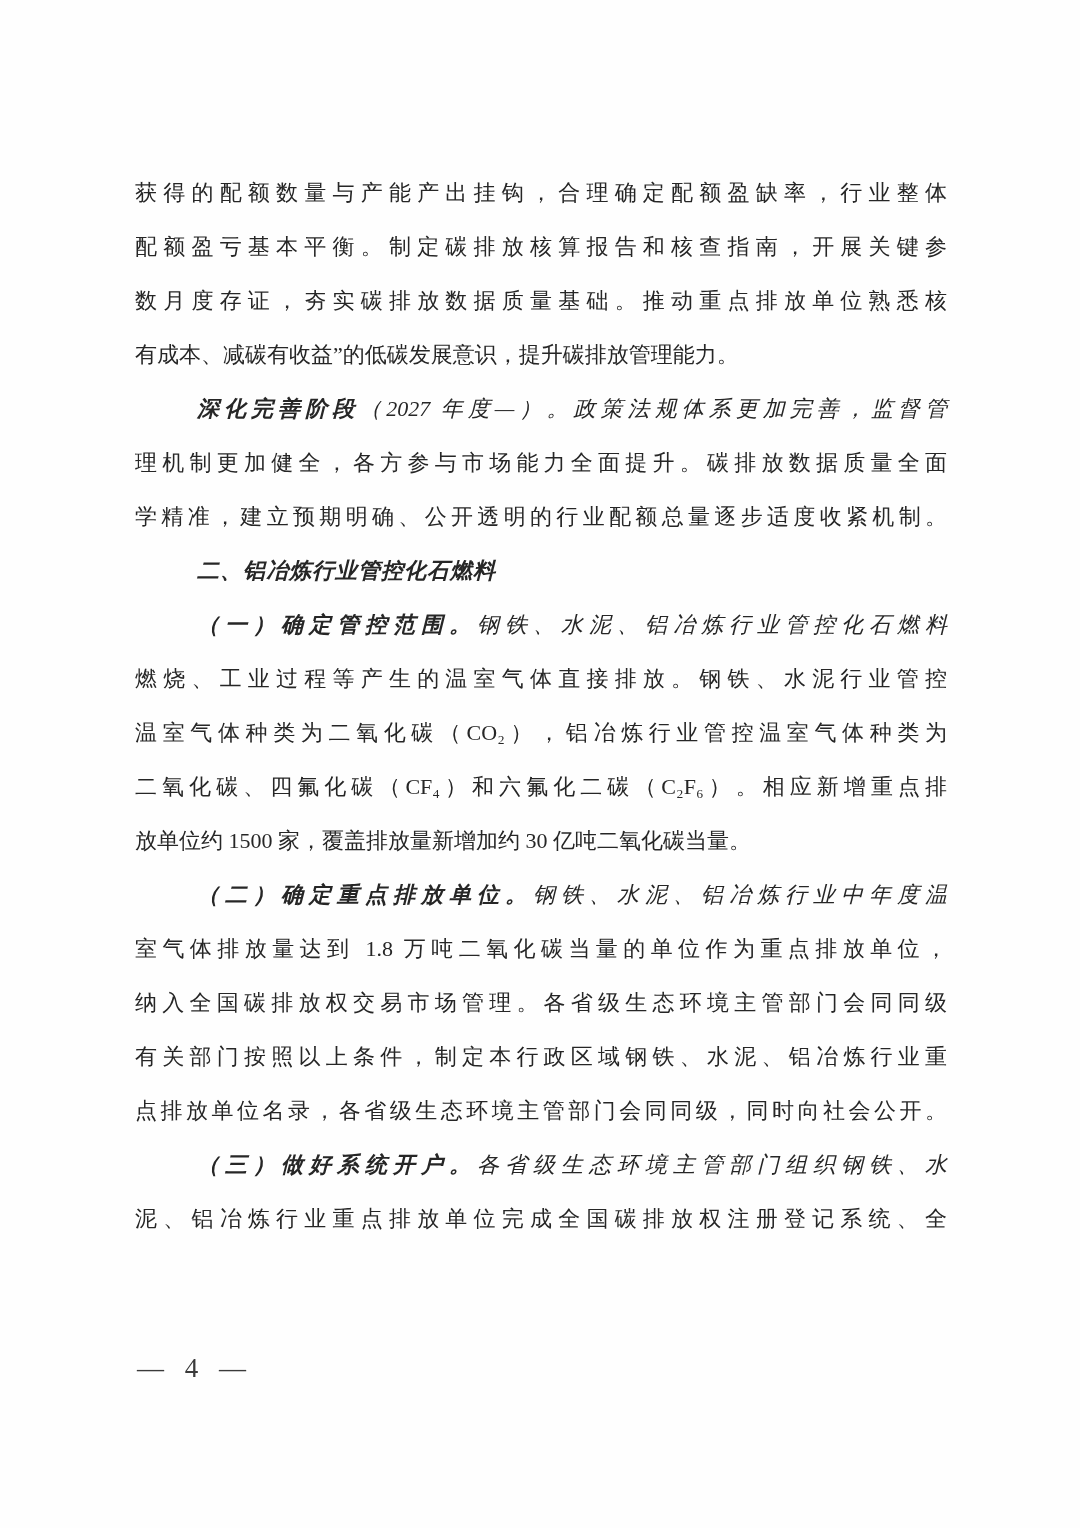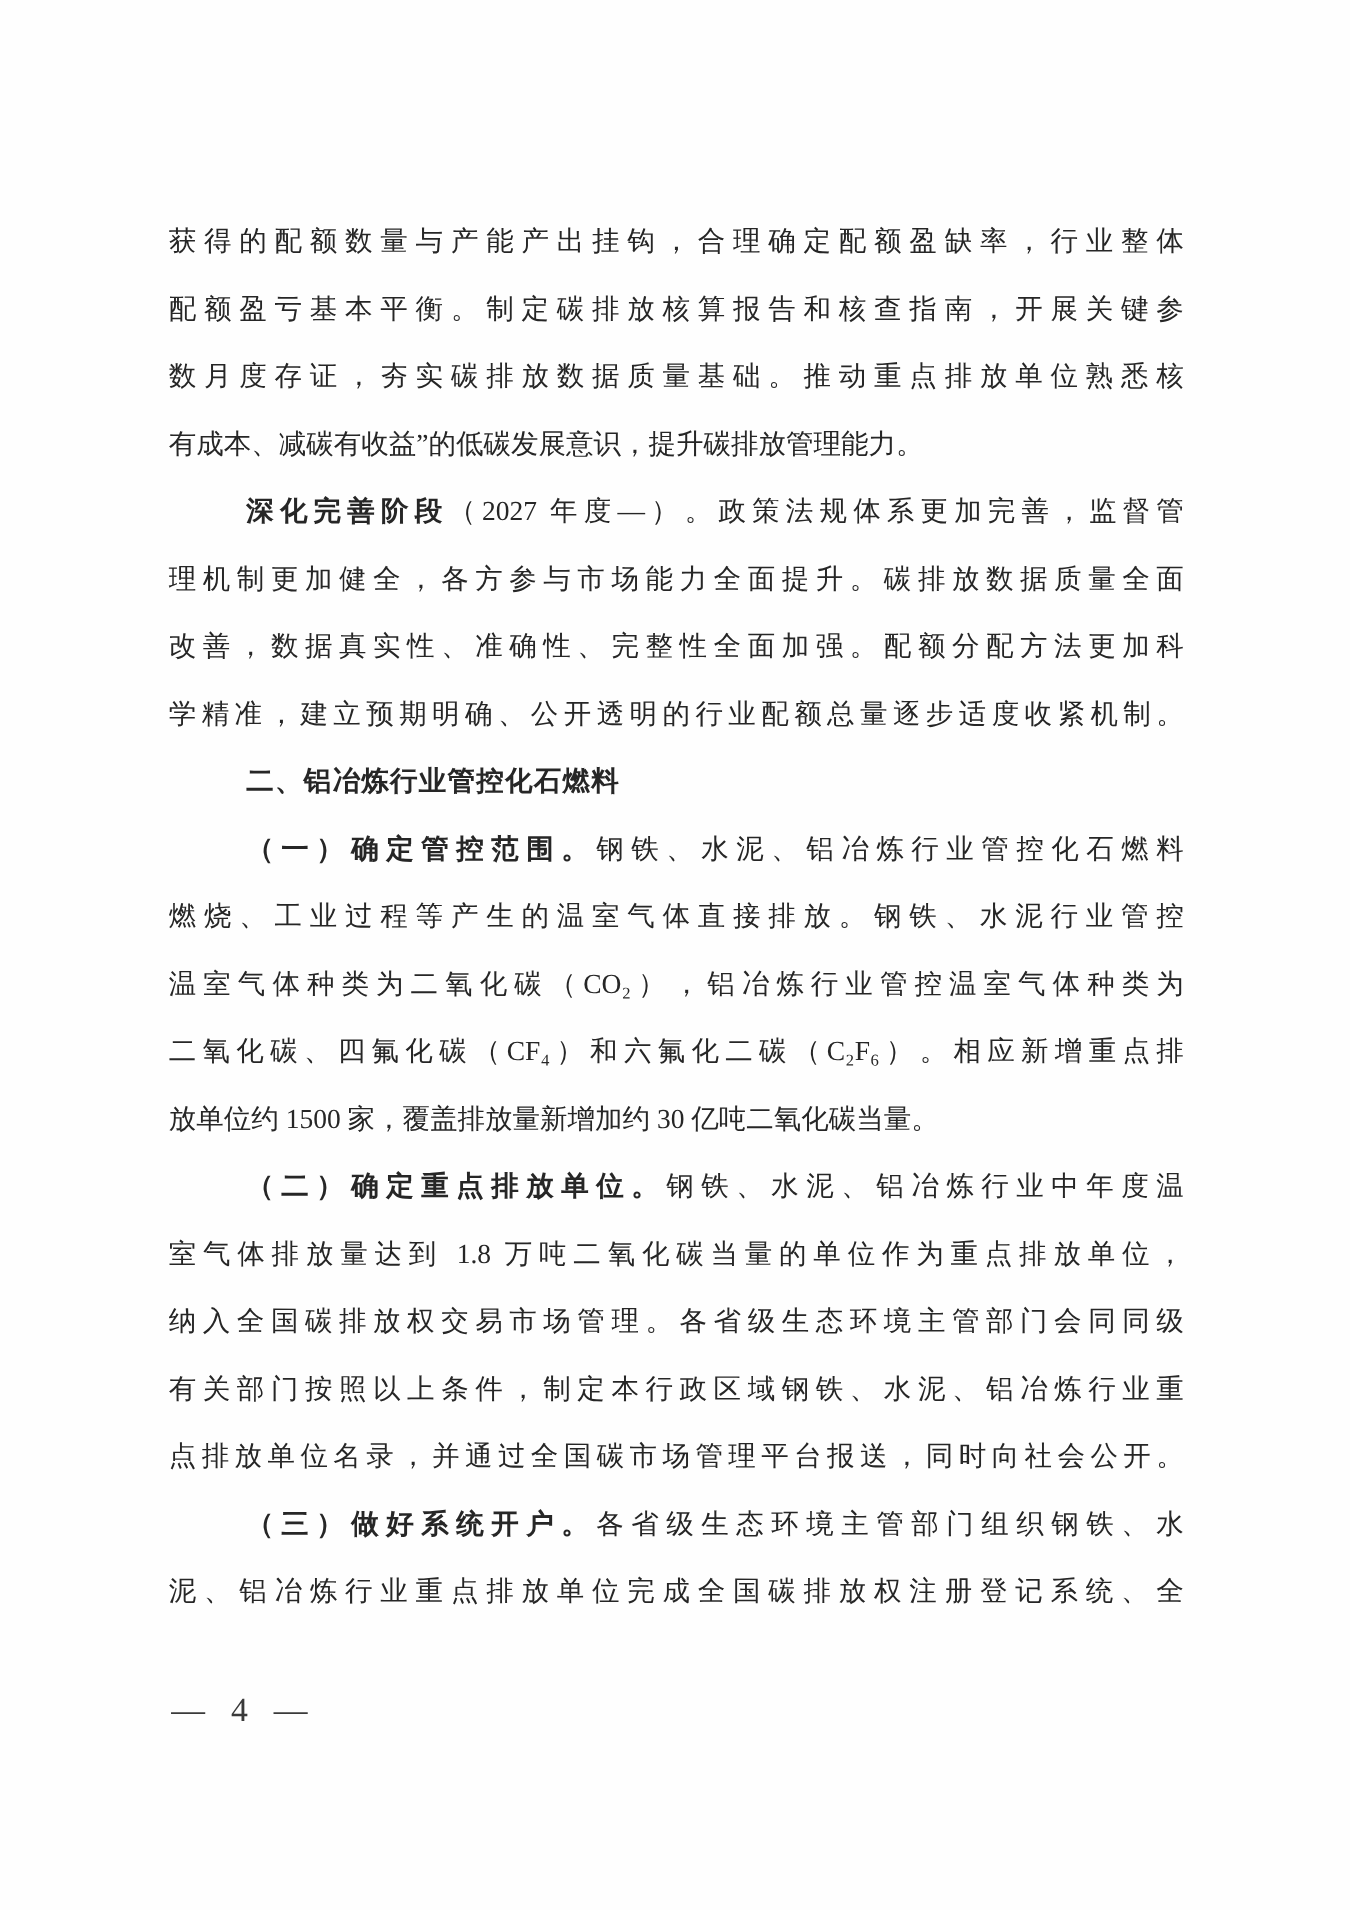--- a/index.html
+++ b/index.html
@@ -33,20 +33,21 @@
     white-space: pre-wrap;
     text-align: left;
   }
   .line.full {
     text-align: justify;
     text-align-last: justify;
     text-justify: inter-character;
   }
   .line.indent {
     text-indent: 62px;
+    font-style: italic;
   }
   .lead {
     font-weight: bold;
   }
   .line.heading {
     font-family: "Liberation Sans", "DejaVu Sans", sans-serif;
     font-weight: bold;
     letter-spacing: 1px;
   }
   .footer-page-number {
@@ -66,36 +67,35 @@
 <div class="page">
   <div class="body-text">
 
     <div class="line full"><span class="lead"></span><span>获得的配额数量与产能产出挂钩，合理确定配额盈缺率，行业整体</span></div>
     <div class="line full"><span class="lead"></span><span>配额盈亏基本平衡。制定碳排放核算报告和核查指南，开展关键参</span></div>
     <div class="line full"><span class="lead"></span><span>数月度存证，夯实碳排放数据质量基础。推动重点排放单位熟悉核</span></div>
     <div class="line"><span class="lead"></span><span>有成本、减碳有收益”的低碳发展意识，提升碳排放管理能力。</span></div>
 
     <div class="line full indent"><span class="lead">深化完善阶段</span><span>（2027 年度—）。政策法规体系更加完善，监督管</span></div>
     <div class="line full"><span class="lead"></span><span>理机制更加健全，各方参与市场能力全面提升。碳排放数据质量全面</span></div>
-    <div class="line full"><span class="lead"></span><span>改善，数据真实性、准确性、完整性全面加强。配额分配方法更加科</span></div>
     <div class="line full"><span class="lead"></span><span>学精准，建立预期明确、公开透明的行业配额总量逐步适度收紧机制。</span></div>
 
     <div class="line indent heading"><span class="lead">二、铝冶炼行业管控化石燃料</span><span></span></div>
 
     <div class="line full indent"><span class="lead">（一）确定管控范围。</span><span>钢铁、水泥、铝冶炼行业管控化石燃料</span></div>
     <div class="line full"><span class="lead"></span><span>燃烧、工业过程等产生的温室气体直接排放。钢铁、水泥行业管控</span></div>
     <div class="line full"><span class="lead"></span><span>温室气体种类为二氧化碳（CO₂），铝冶炼行业管控温室气体种类为</span></div>
     <div class="line full"><span class="lead"></span><span>二氧化碳、四氟化碳（CF₄）和六氟化二碳（C₂F₆）。相应新增重点排</span></div>
     <div class="line"><span class="lead"></span><span>放单位约 1500 家，覆盖排放量新增加约 30 亿吨二氧化碳当量。</span></div>
 
     <div class="line full indent"><span class="lead">（二）确定重点排放单位。</span><span>钢铁、水泥、铝冶炼行业中年度温</span></div>
     <div class="line full"><span class="lead"></span><span>室气体排放量达到 1.8 万吨二氧化碳当量的单位作为重点排放单位，</span></div>
     <div class="line full"><span class="lead"></span><span>纳入全国碳排放权交易市场管理。各省级生态环境主管部门会同同级</span></div>
     <div class="line full"><span class="lead"></span><span>有关部门按照以上条件，制定本行政区域钢铁、水泥、铝冶炼行业重</span></div>
-    <div class="line full"><span class="lead"></span><span>点排放单位名录，并通过全国碳市场管理平台报送，同时向社会公开。</span></div>
+    <div class="line full"><span class="lead"></span><span>点排放单位名录，各省级生态环境主管部门会同同级，同时向社会公开。</span></div>
 
     <div class="line full indent"><span class="lead">（三）做好系统开户。</span><span>各省级生态环境主管部门组织钢铁、水</span></div>
     <div class="line full"><span class="lead"></span><span>泥、铝冶炼行业重点排放单位完成全国碳排放权注册登记系统、全</span></div>
 
   </div>
 
   <div class="footer-page-number">— 4 —</div>
 </div>
 
 </body></html>

